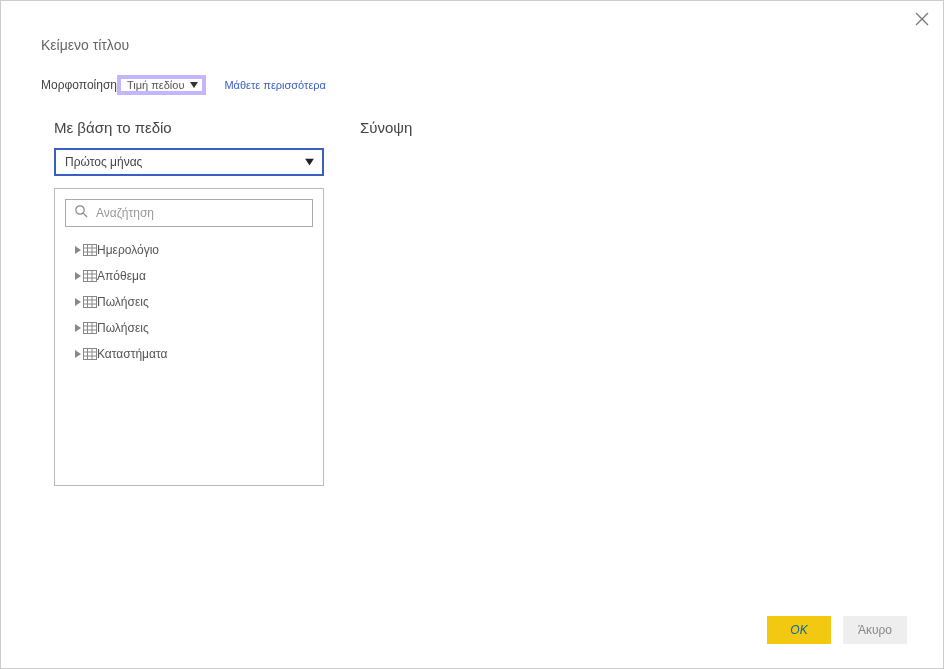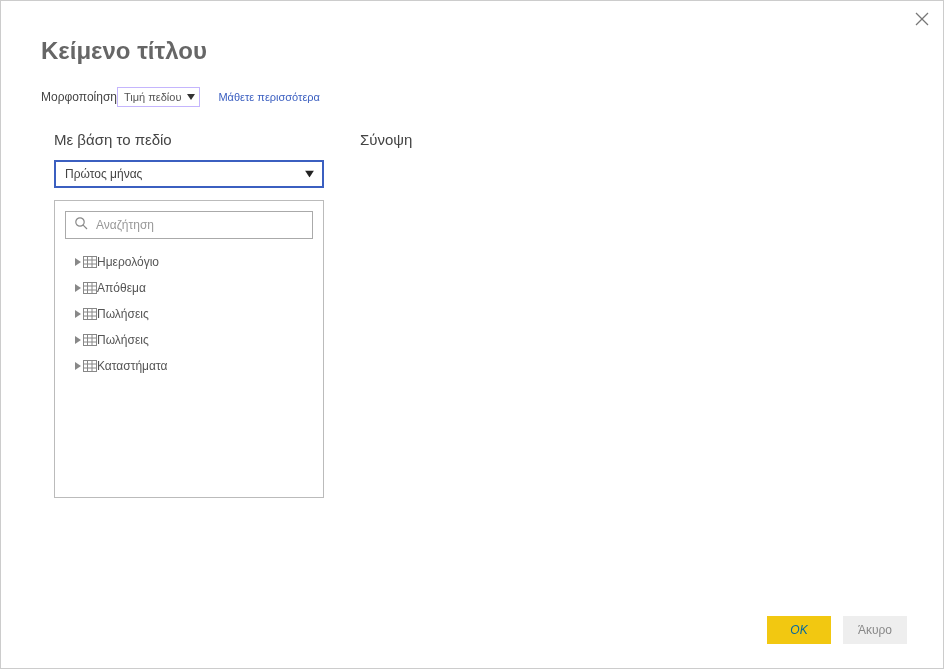--- a/index.html
+++ b/index.html
@@ -17,34 +17,34 @@
       top: 10px;
       right: 14px;
       font-size: 18px;
       color: #666;
       cursor: pointer;
       background: none;
       border: none;
       line-height: 1;
     }
     .dialog-title {
-      font-size: 24px;
-      font-weight: 700;
+      font-size: 14px;
+      font-weight: 400;
       color: #666;
       padding: 36px 0 0 40px;
     }
     .format-row {
       display: flex;
       align-items: center;
       padding: 22px 0 0 40px;
       font-size: 12px;
       color: #444;
     }
     .format-row .mini-select {
-      border: 1px solid #c4b5fd;
+      border: 4px solid #c4b5fd;
       padding: 2px 18px 2px 6px;
       font-size: 11px;
       color: #555;
       position: relative;
       display: inline-flex;
       align-items: center;
       height: 20px;
       min-width: 56px;
       background: #fff;
     }

